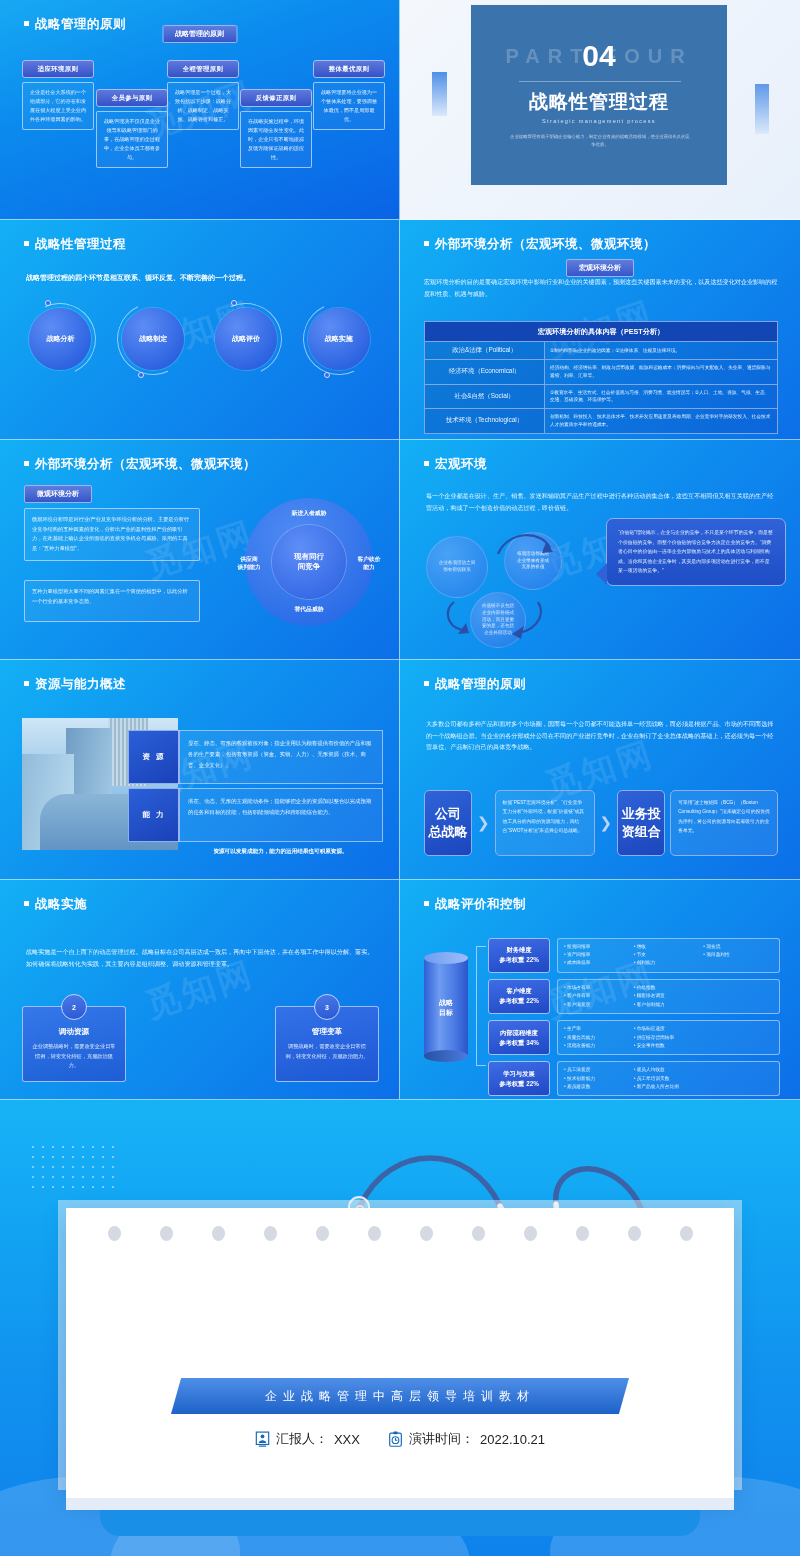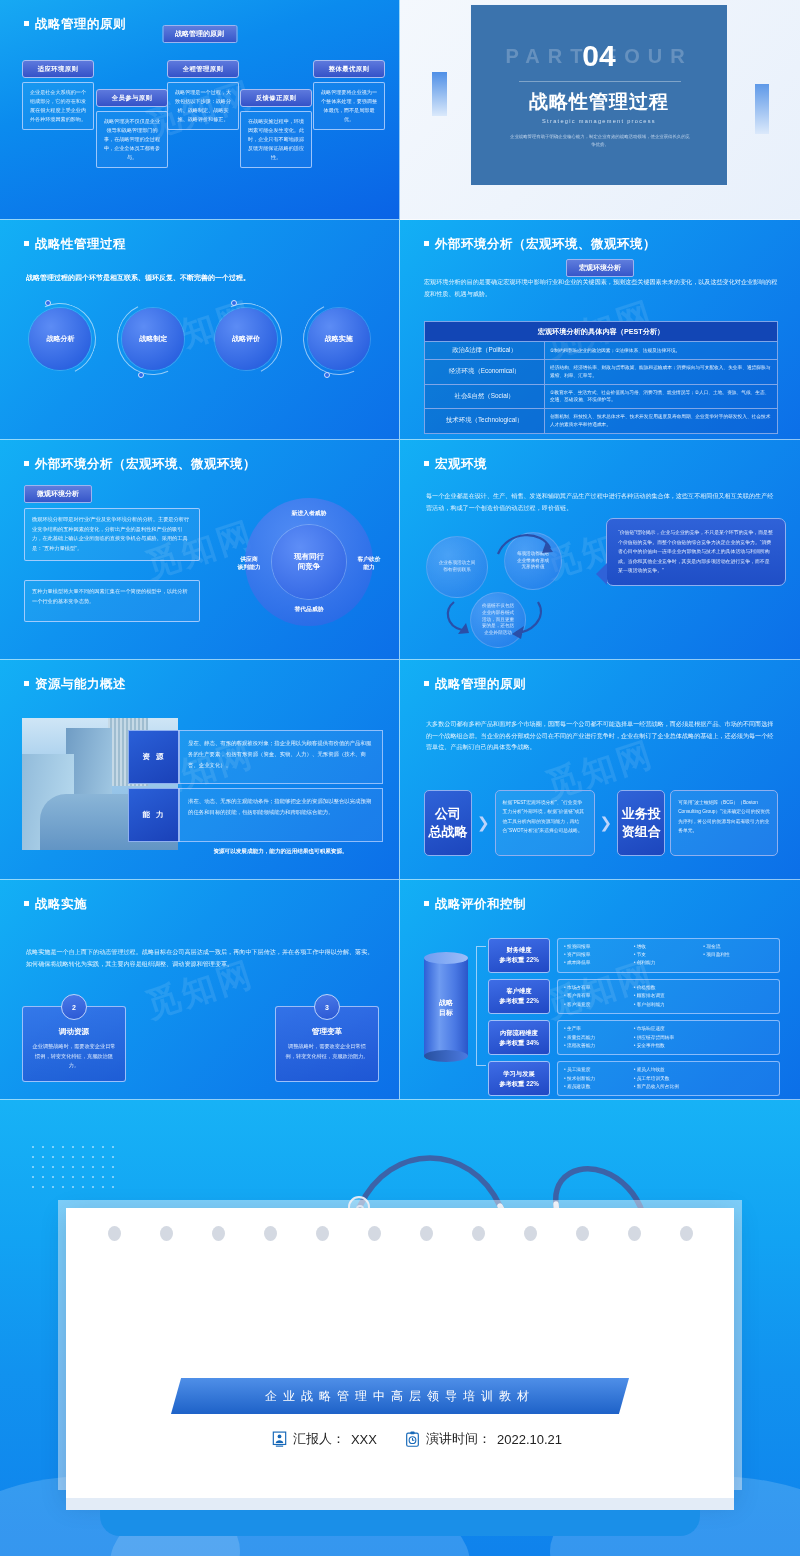--- a/index.html
+++ b/index.html
@@ -161,21 +161,21 @@
   .punch i { width:13px;height:15px;border-radius:50%;background:#d4d9e2;display:block;}
   .bigtitle { position:absolute; left:0; top:46px; width:100%; text-align:center;
     font-size:93px; font-weight:bold; color:#1668b8; letter-spacing:2px; line-height:1;
     font-family:"DejaVu Sans","Liberation Sans",sans-serif;}
   .ribbon { position:absolute; left:105px; top:170px; width:458px; height:36px;
     background:linear-gradient(180deg,#4f8fe8,#1e62c8);
     clip-path: polygon(2.2% 0, 100% 0, 97.8% 100%, 0 100%);
     display:flex; align-items:center; justify-content:center;
     color:#fff; font-size:12px; font-weight:normal; letter-spacing:6px;}
   .meta { position:absolute; left:0; top:222px; width:100%; display:flex; justify-content:center; gap:28px;
-    color:#222; font-size:13px;margin-left:17px; }
+    color:#222; font-size:13px; }
   .meta .it { display:flex; align-items:center; gap:6px; }
   .ico { width:15px;height:16px; flex:none; }
   .loopline { position:absolute; left:350px; top:48px; width:400px; height:160px; }
   .hanger { position:absolute; left:348px; top:96px; width:22px; height:28px;
     border:2.5px solid #e7eef8; border-radius:11px; background:rgba(255,255,255,.25);}
   .hanger i{position:absolute;left:6px;top:7px;width:8px;height:13px;border:2px solid #cfe0f2;border-radius:5px;}
   .base { position:absolute; left:66px; top:398px; width:668px; height:12px; background:#e3ecf7;}
   .base2 { position:absolute; left:100px; top:410px; width:600px; height:26px;
     background:#1a8fe8; border-radius:0 0 20px 20px;}
 </style>

